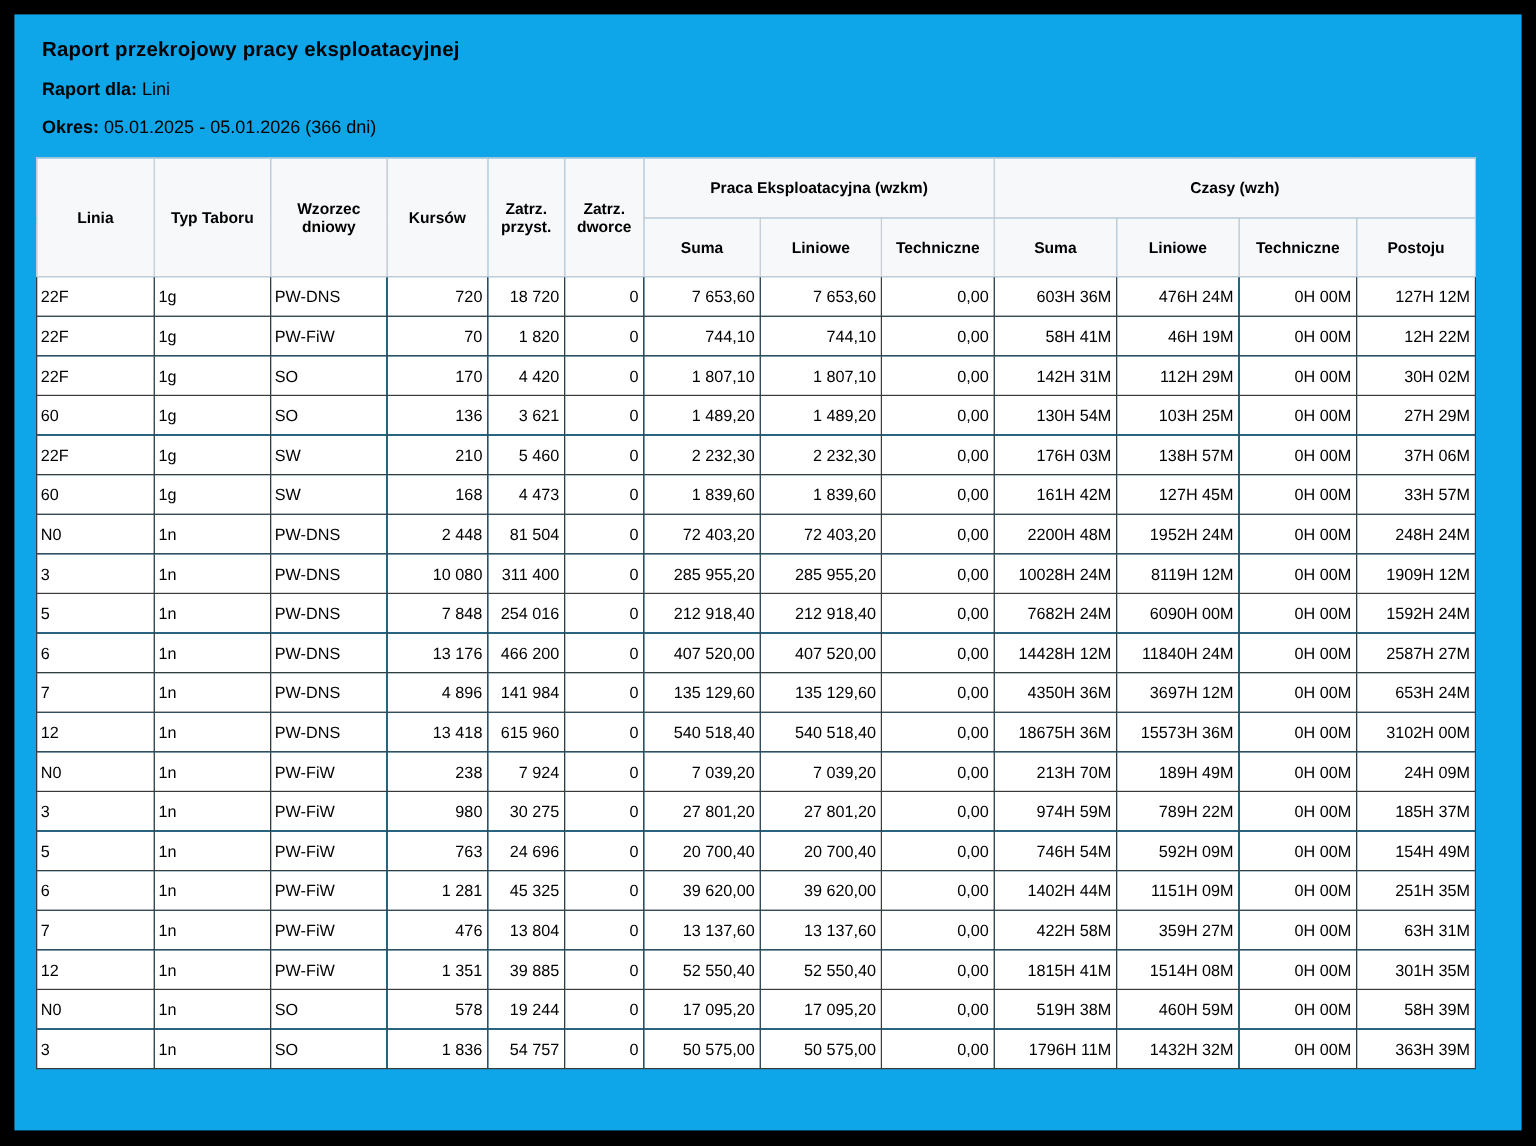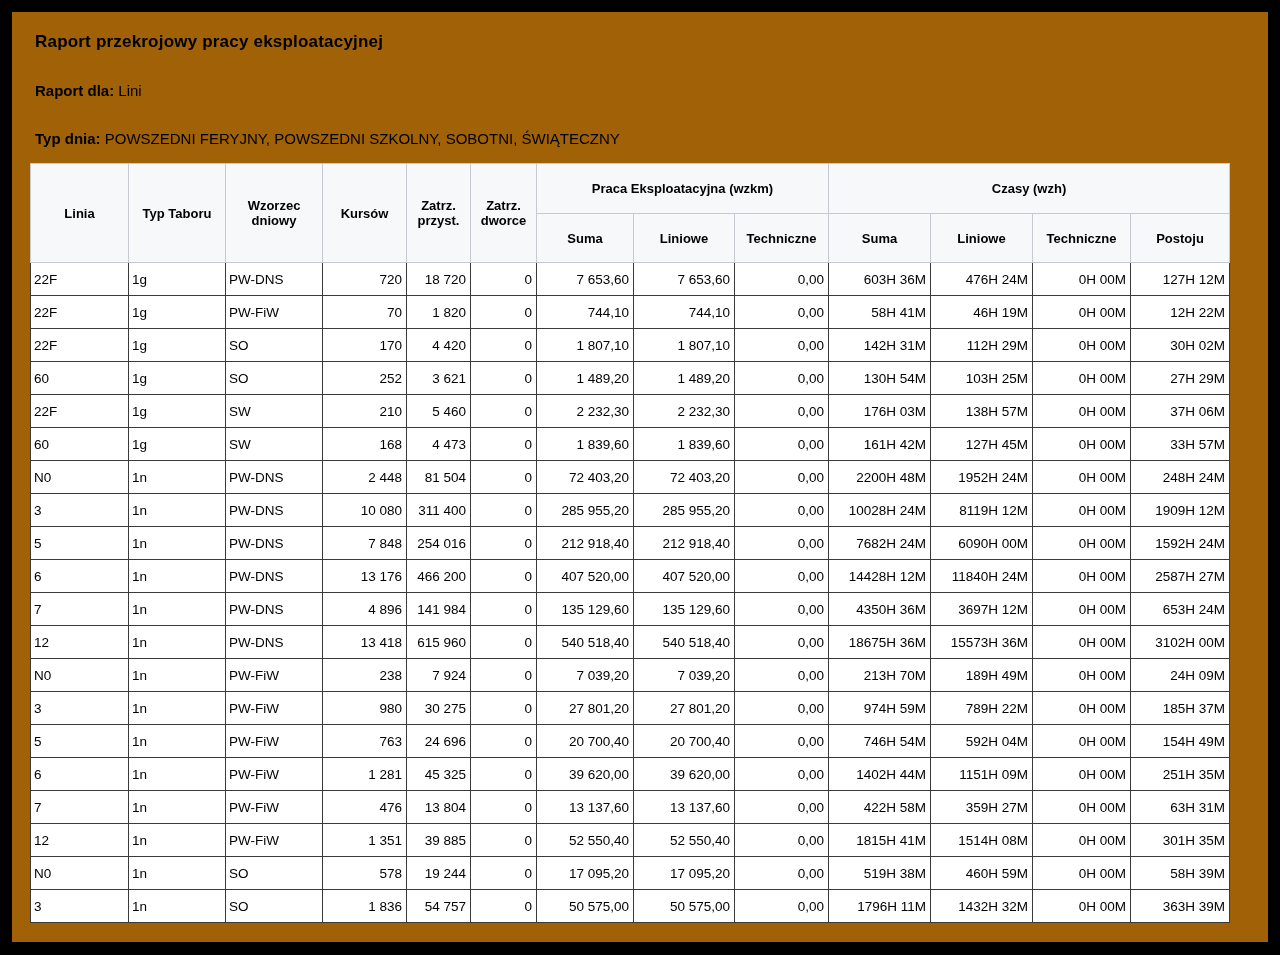--- a/index.html
+++ b/index.html
@@ -7,32 +7,32 @@
   body {
     background: #000000;
     font-family: "Liberation Sans", "DejaVu Sans", sans-serif;
     color: #000000;
     overflow: hidden;
   }
   .page {
     position: absolute;
     left: 12px; top: 12px;
     width: 1256px; height: 930px;
-    background: #a16207;
+    background: #0ea5e9;
   }
   .content { padding: 20px 18px 0 18px; }
   .report-title {
     margin-left: 5px;
     font-size: 17px;
     font-weight: bold;
     letter-spacing: 0.2px;
   }
   .meta-line {
     margin-left: 5px;
-    margin-top: 30px;
+    margin-top: 14px;
     font-size: 15px;
     line-height: 18px;
   }
   .meta-label { font-weight: bold; }
   .meta-value { font-weight: normal; }
   table.report {
     margin-top: 15px;
     border-collapse: collapse;
     table-layout: fixed;
     width: 1199px;
@@ -69,25 +69,25 @@
 <div class="page">
   <div class="content">
 
     <div class="report-title">Raport przekrojowy pracy eksploatacyjnej</div>
 
     <div class="meta-line">
       <span class="meta-label">Raport dla:</span>
       <span class="meta-value">Lini</span>
     </div>
 
-
     <div class="meta-line">
-      <span class="meta-label">Typ dnia:</span>
-      <span class="meta-value">POWSZEDNI FERYJNY, POWSZEDNI SZKOLNY, SOBOTNI, ŚWIĄTECZNY</span>
+      <span class="meta-label">Okres:</span>
+      <span class="meta-value">05.01.2025 - 05.01.2026 (366 dni)</span>
     </div>
+
 
     <table class="report">
       <colgroup>
         <col style="width:98px">
           <col style="width:97px">
           <col style="width:97px">
         <col style="width:84px">
           <col style="width:64px">
           <col style="width:66px">
         <col style="width:97px">
@@ -162,21 +162,21 @@
             <td class="ar">0,00</td>
             <td class="ar">142H 31M</td>
             <td class="ar">112H 29M</td>
             <td class="ar">0H 00M</td>
             <td class="ar">30H 02M</td>
           </tr>
           <tr>
             <td class="al">60</td>
             <td class="al">1g</td>
             <td class="al">SO</td>
-            <td class="ar">252</td>
+            <td class="ar">136</td>
             <td class="ar">3 621</td>
             <td class="ar">0</td>
             <td class="ar">1 489,20</td>
             <td class="ar">1 489,20</td>
             <td class="ar">0,00</td>
             <td class="ar">130H 54M</td>
             <td class="ar">103H 25M</td>
             <td class="ar">0H 00M</td>
             <td class="ar">27H 29M</td>
           </tr>
@@ -334,21 +334,21 @@
             <td class="al">5</td>
             <td class="al">1n</td>
             <td class="al">PW-FiW</td>
             <td class="ar">763</td>
             <td class="ar">24 696</td>
             <td class="ar">0</td>
             <td class="ar">20 700,40</td>
             <td class="ar">20 700,40</td>
             <td class="ar">0,00</td>
             <td class="ar">746H 54M</td>
-            <td class="ar">592H 04M</td>
+            <td class="ar">592H 09M</td>
             <td class="ar">0H 00M</td>
             <td class="ar">154H 49M</td>
           </tr>
           <tr>
             <td class="al">6</td>
             <td class="al">1n</td>
             <td class="al">PW-FiW</td>
             <td class="ar">1 281</td>
             <td class="ar">45 325</td>
             <td class="ar">0</td>

